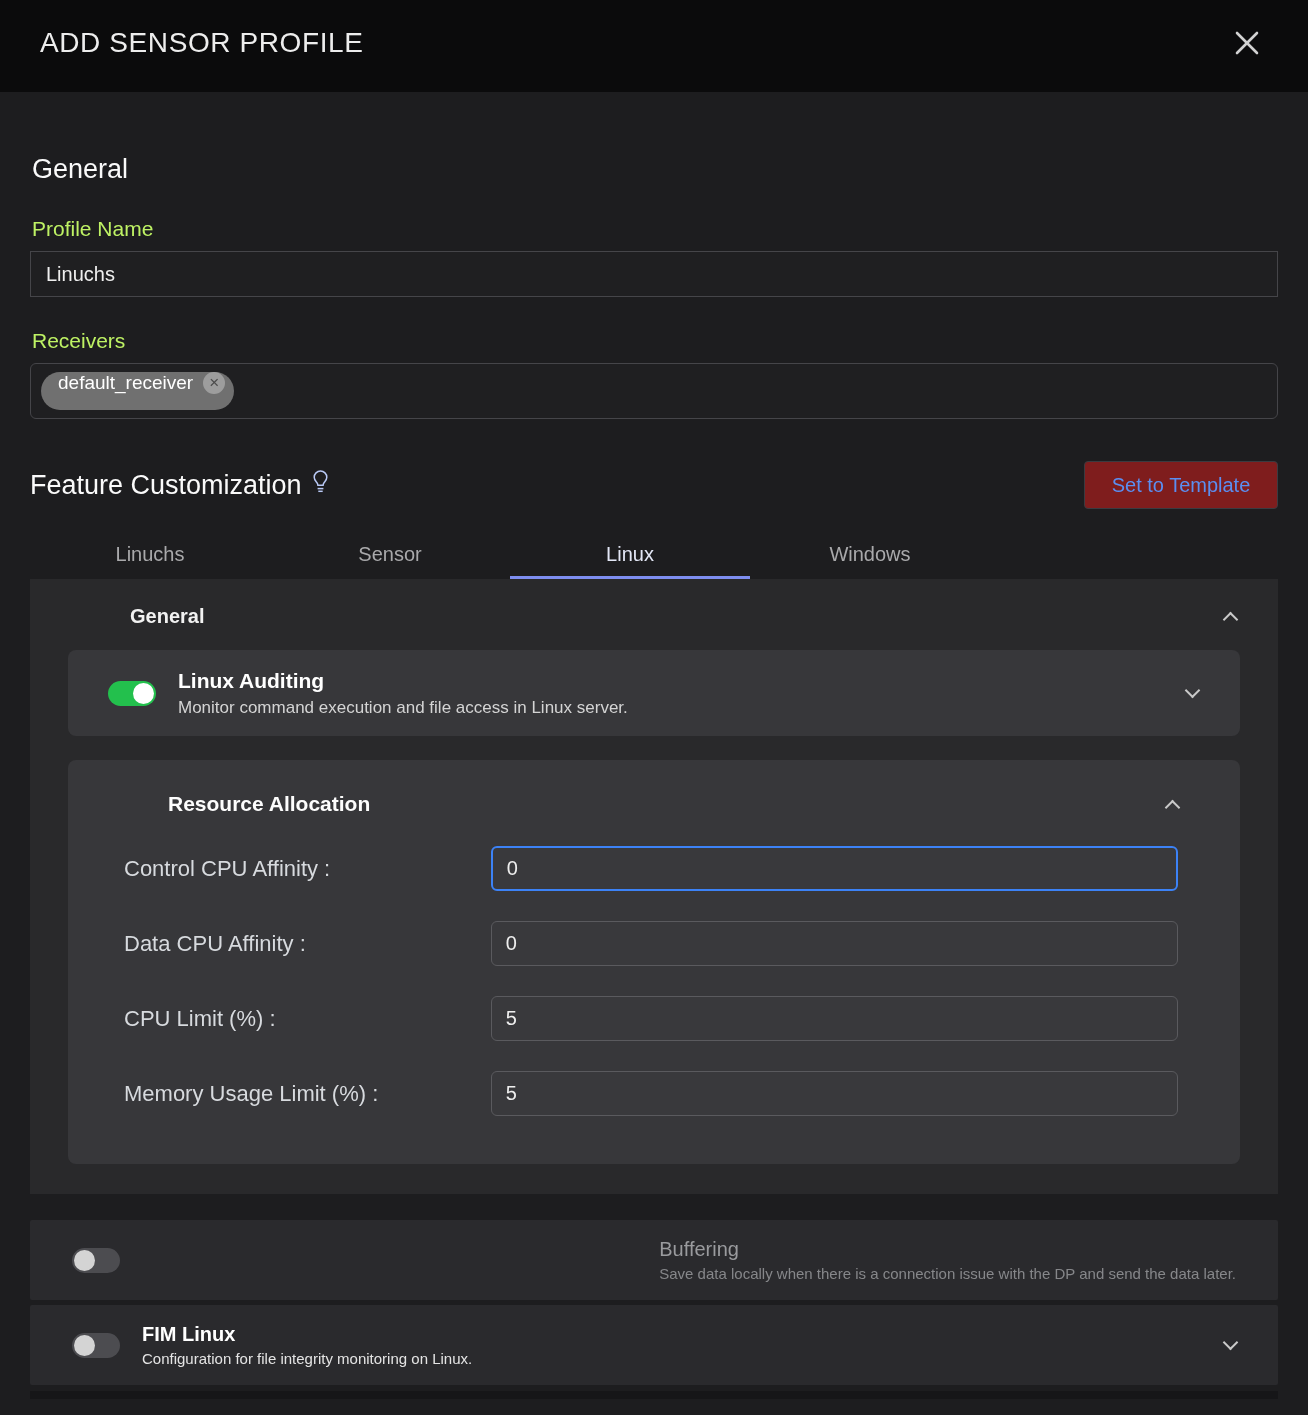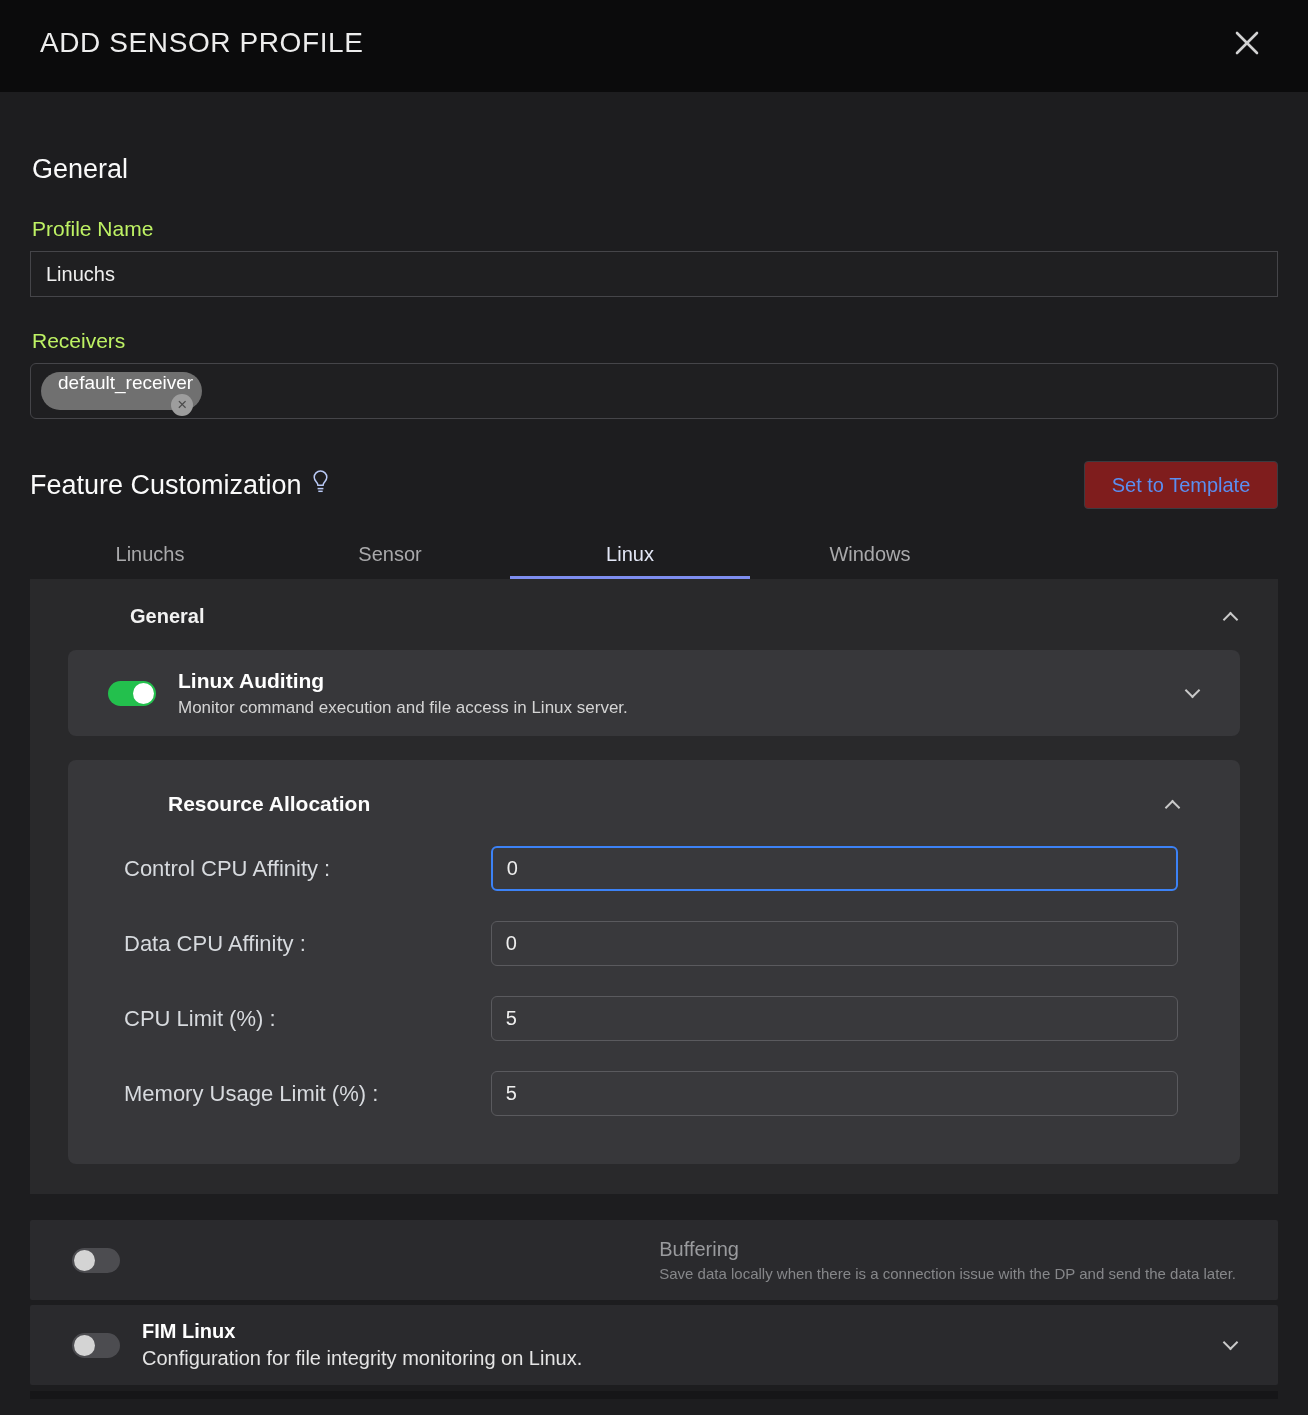--- a/index.html
+++ b/index.html
@@ -29,22 +29,22 @@
     color:#efefef; font-size:20px; font-family:"Liberation Sans",sans-serif;
     padding:0 15px; outline:none; display:block;
   }
   .receivers-box {
     margin-top:10px; width:100%; height:56px;
     border:1px solid #454549; border-radius:6px; background:#1f1f21;
     display:flex; align-items:center; padding:0 10px;
   }
   .chip {
     height:38px; background:#707070; border-radius:19px;
-    display:flex; align-items:flex-end; padding:0 9px 0 17px;
-    font-size:19px; color:#fff; cursor:default;flex-direction:column;
+    display:flex; align-items:flex-start; padding:0 9px 0 17px;
+    font-size:19px; color:#fff; cursor:default;
   }
   .chip-close {
     width:22px; height:22px; margin-left:10px; border-radius:50%;
     background:#9d9d9d; color:#4b4b4b; font-size:17px; line-height:22px;
     text-align:center; cursor:pointer;
   }
 
   
   .feature-row { margin-top:42px; display:flex; align-items:center; justify-content:space-between;gap:40px; }
   .feature-title { font-size:27px; font-weight:500; color:#fafafa; display:flex; align-items:center; gap:10px; }
@@ -107,21 +107,21 @@
   
   .bottom-card {
     background:#2a2a2d; display:flex; align-items:center;
     padding:0 42px; border-radius:2px;
   }
   .bottom-card.buffering { margin-top:26px; height:80px;justify-content:space-between; }
   .bottom-card.fim { margin-top:5px; height:80px; }
   .buffering .card-title { color:#9a9b9e; font-weight:500; font-size:20px; }
   .buffering .card-desc  { color:#86878a; font-size:15px; margin-top:4px; }
   .fim .card-title { color:#ffffff; font-weight:700; font-size:20px; }
-  .fim .card-desc  { color:#e4e4e4; font-size:20px; margin-top:4px; }
+  .fim .card-desc  { color:#e4e4e4; font-size:15px; margin-top:4px; }
 
   .spacer-right { margin-left:auto; }
   .footer-strip { height:8px; background:#161618; margin-top:6px; }
 </style>
 </head>
 <body>
 
 <header class="modal-header">
   <div class="modal-title">ADD SENSOR PROFILE</div>
   <div class="close-btn">

